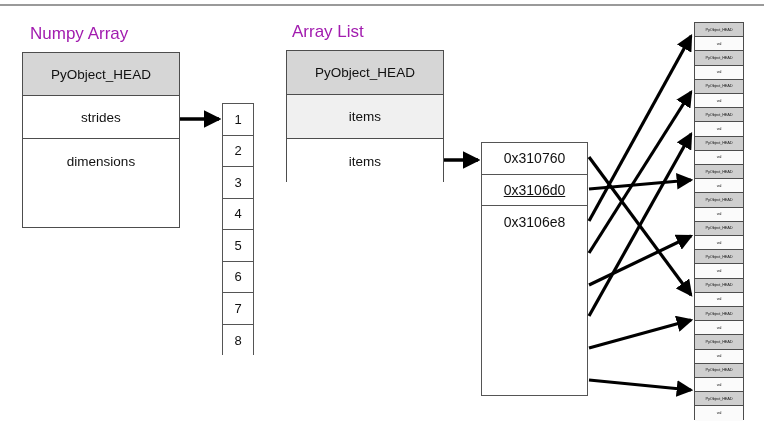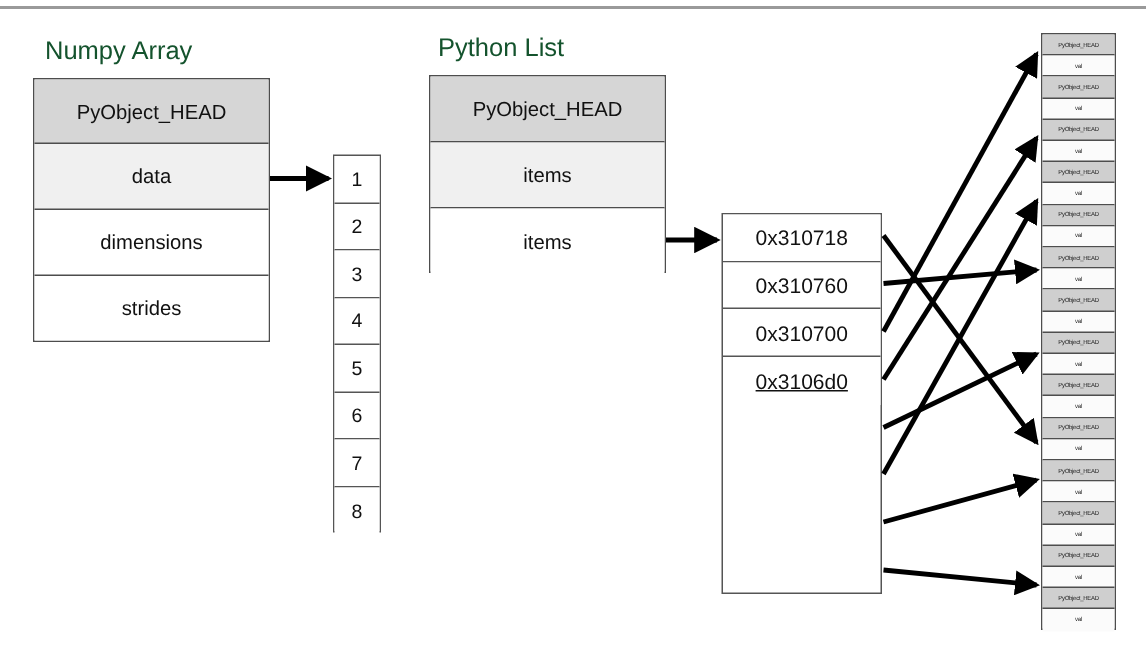--- a/index.html
+++ b/index.html
@@ -21,21 +21,21 @@
     top: 4px;
     width: 764px;
     height: 2px;
     background: #9a9a9a;
   }
 
   
   .title {
     position: absolute;
     font-size: 17px;
-    color: #14532d;
+    color: #a21caf;
     white-space: nowrap;
   }
 
   
   .struct {
     position: absolute;
     border: 1px solid #4d4d4d;
     box-sizing: border-box;
     background: #ffffff;
   }
@@ -111,49 +111,47 @@
 <body>
 
 <div id="page">
 
   <div class="top-rule"></div>
 
   <div class="title" style="left:30px; top:24px;">Numpy Array</div>
 
   <div class="struct" id="numpy-struct" style="left:22px; top:52px; width:158px; height:176px;">
     <div class="row head" style="height:43px;">PyObject_HEAD</div>
-    <div class="row sub" style="height:44px;">data</div>
+    <div class="row plain" style="height:43px;">strides</div>
     <div class="row plain" style="height:44px;">dimensions</div>
-    <div class="row plain" style="height:43px;">strides</div>
   </div>
 
   <div class="colbox" id="data-buffer" style="left:222px; top:103px; width:32px; height:252px;">
     <div class="cell" style="height:31.5px;">1</div>
     <div class="cell" style="height:31.5px;">2</div>
     <div class="cell" style="height:31.5px;">3</div>
     <div class="cell" style="height:31.5px;">4</div>
     <div class="cell" style="height:31.5px;">5</div>
     <div class="cell" style="height:31.5px;">6</div>
     <div class="cell" style="height:31.5px;">7</div>
     <div class="cell" style="height:31.5px;">8</div>
   </div>
 
-  <div class="title" style="left:292px; top:22px;">Python List</div>
+  <div class="title" style="left:292px; top:22px;">Array List</div>
 
   <div class="struct" id="list-struct" style="left:286px; top:50px; width:158px; height:132px;">
     <div class="row head" style="height:44px;">PyObject_HEAD</div>
     <div class="row sub" style="height:44px;">items</div>
     <div class="row plain" style="height:44px;">items</div>
   </div>
 
   <div class="colbox ptrcol" id="pointer-array" style="left:481px; top:142px; width:107px; height:254px;">
-    <div class="cell" style="height:31.7px;">0x310718</div>
     <div class="cell" style="height:31.7px;">0x310760</div>
-    <div class="cell" style="height:31.7px;">0x310700</div>
     <div class="cell" style="height:31.7px;text-decoration:underline;">0x3106d0</div>
+    <div class="cell" style="height:31.7px;">0x3106e8</div>
   </div>
 
   <div class="objcol" id="object-column" style="left:694px; top:22px; width:50px; height:398px;">
       <div class="ocell ohead" style="height: 14.2143px;">PyObject_HEAD</div>
       <div class="ocell oval" style="height: 14.2143px;">val</div>
       <div class="ocell ohead" style="height: 14.2143px;">PyObject_HEAD</div>
       <div class="ocell oval" style="height: 14.2143px;">val</div>
       <div class="ocell ohead" style="height: 14.2143px;">PyObject_HEAD</div>
       <div class="ocell oval" style="height: 14.2143px;">val</div>
       <div class="ocell ohead" style="height: 14.2143px;">PyObject_HEAD</div>

